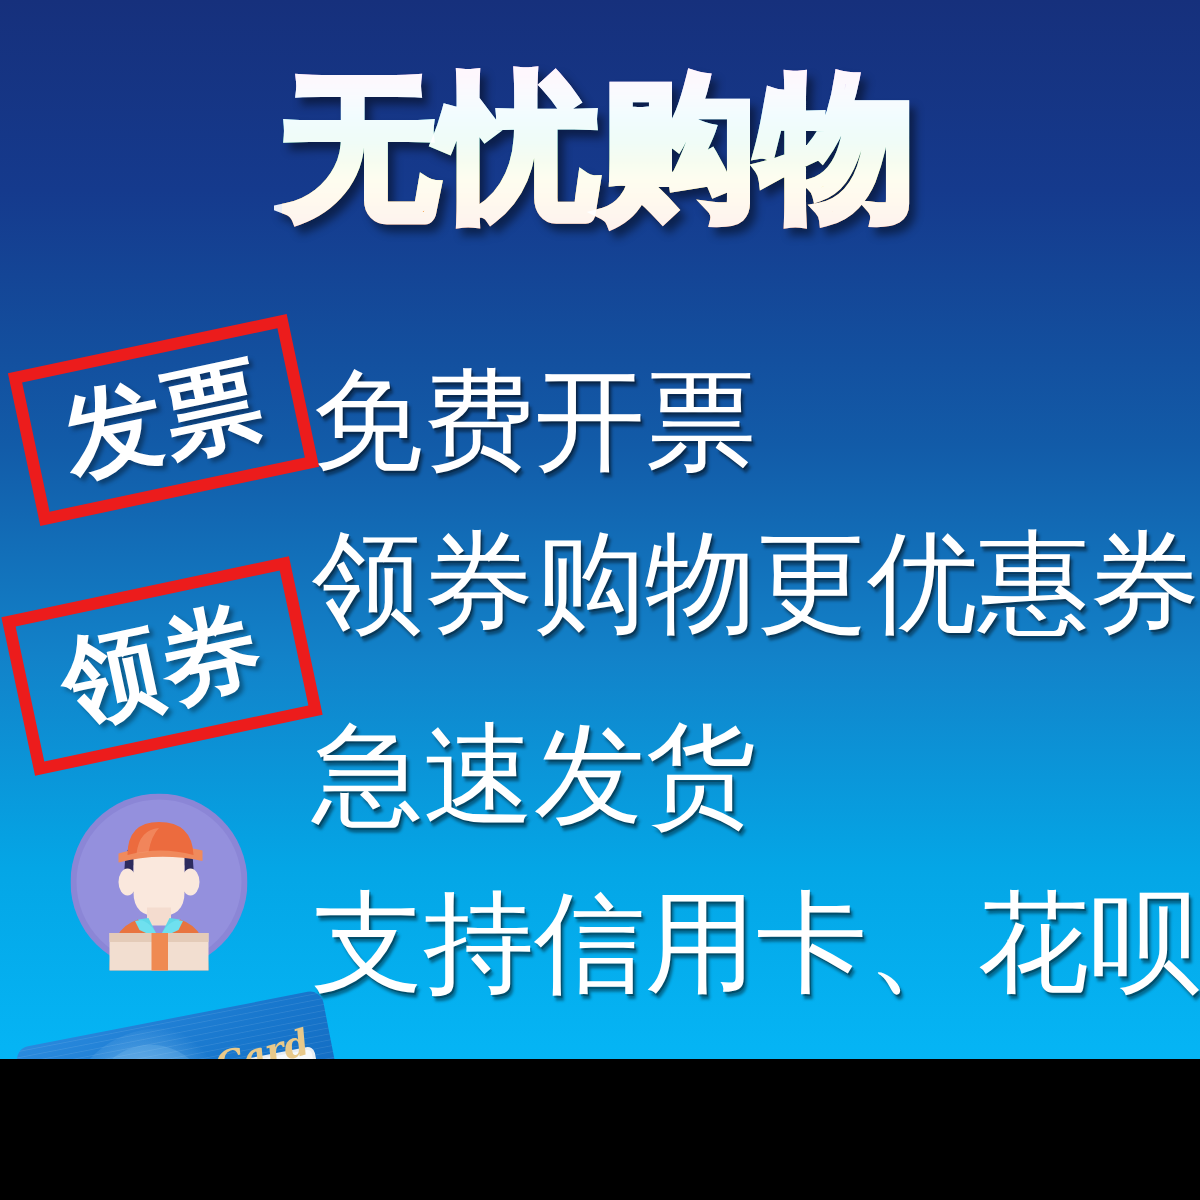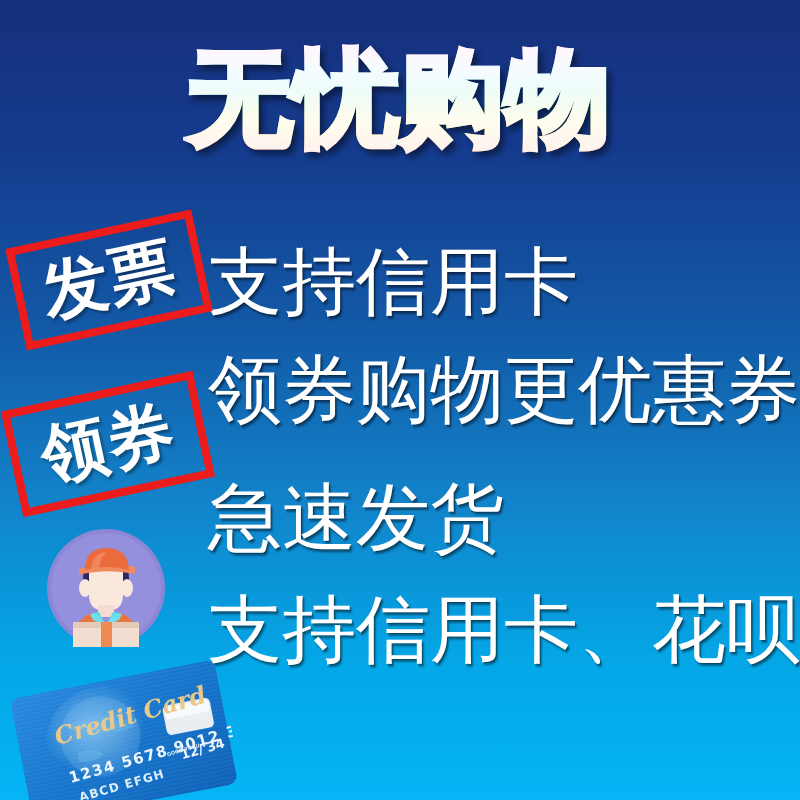--- a/index.html
+++ b/index.html
@@ -3,21 +3,21 @@
 <meta charset="utf-8">
 <style>
   html, body {
     margin: 0;
     padding: 0;
     background: #000;
   }
   #poster {
     position: relative;
     width: 800px;
-    height: 800px;
+    height: 706px;
     overflow: hidden;
     font-family: "DejaVu Sans", "Liberation Sans", sans-serif;
     background: linear-gradient(to bottom,
         #16307c 0%,
         #153a8d 18%,
         #125ba8 42%,
         #1282c9 62%,
         #04a6e6 82%,
         #05b5f5 100%);
   }
@@ -134,21 +134,21 @@
 </style>
 </head>
 <body>
 
 <div id="poster">
 
   <div id="title-wrap">
     <span id="title">无忧购物</span>
   </div>
 
-  <div class="line" id="line-1">支持信用卡</div>
+  <div class="line" id="line-1">免费开票</div>
   <div class="line" id="line-2">领券购物更优惠券</div>
   <div class="line" id="line-4">支持信用卡、花呗</div>
   <div class="line" id="line-3">急速发货</div>
 
   <div class="stamp" id="stamp-invoice">
     <span class="stamp-label">发票</span>
   </div>
 
   <div class="stamp" id="stamp-coupon">
     <span class="stamp-label">领券</span>

